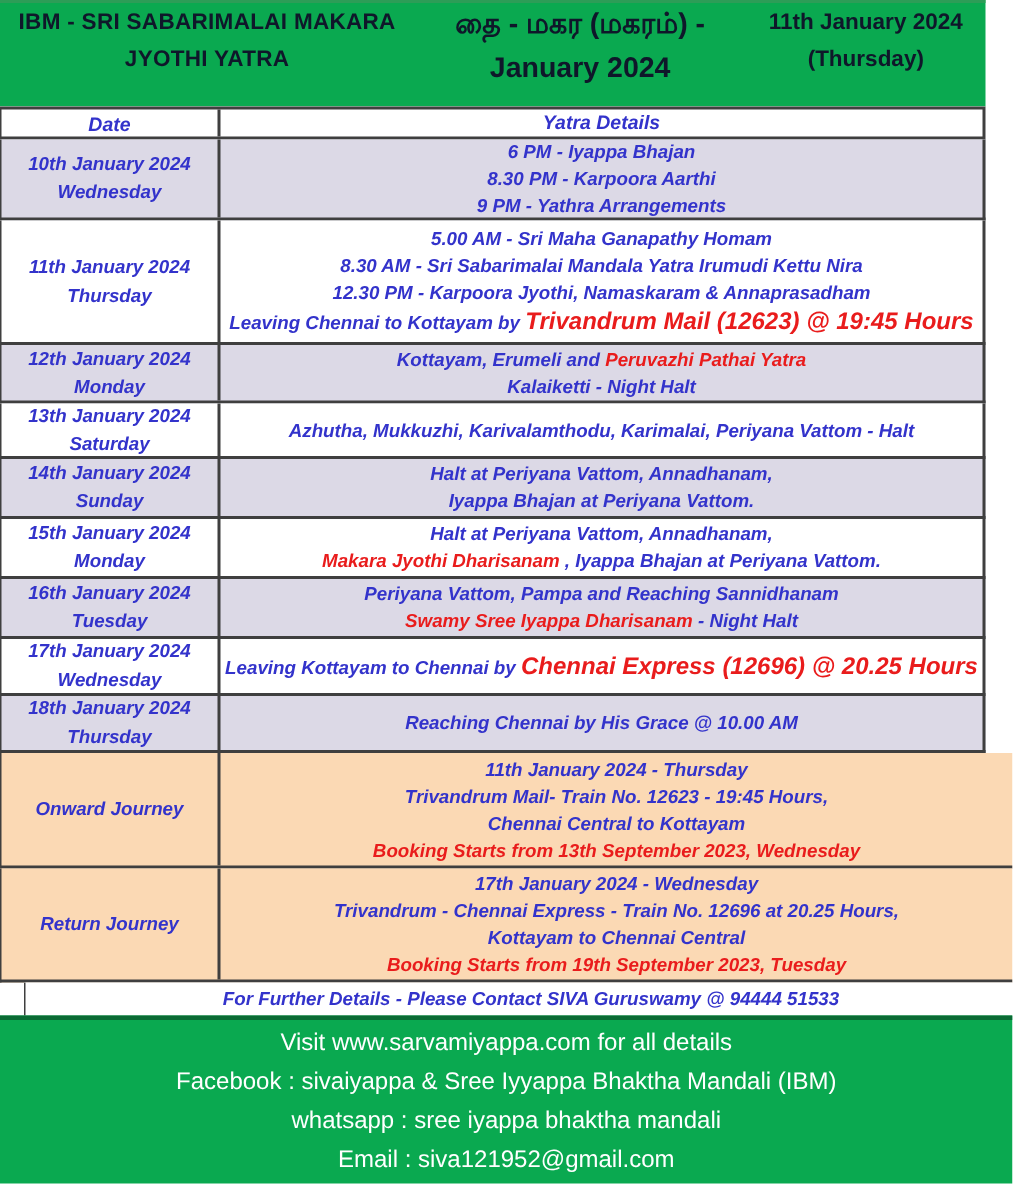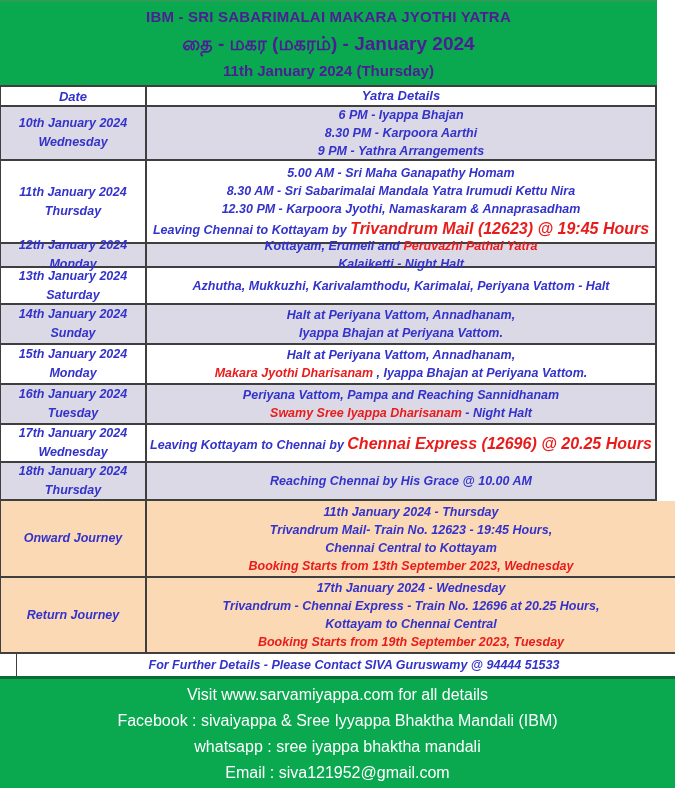--- a/index.html
+++ b/index.html
@@ -14,23 +14,23 @@
   *{box-sizing:border-box;margin:0;padding:0;}
   body{
     width:675px;height:802px;background:#ffffff;
     font-family:"Liberation Sans","DejaVu Sans",sans-serif;
     overflow:hidden;
   }
   .page{width:675px;height:802px;background:#ffffff;position:relative;}
 
   
   .banner{
-    width:657px;height:85px;background:var(--green);
-    display:flex;flex-direction:column;justify-content:center;
-    text-align:center;color:#4c1d95;font-weight:bold;
+    width:657px;height:71px;background:var(--green);
+    display:flex;flex-direction:row;justify-content:center;
+    text-align:center;color:#0f172a;font-weight:bold;
     border-top:2px solid #2c9d57;
   }
   .banner .l1{font-size:15px;line-height:25px;letter-spacing:.2px;}
   .banner .l2{font-size:19px;line-height:29px;}
   .banner .l3{font-size:15px;line-height:25px;}
 
   
   .trow{
     width:657px;display:flex;
     border-left:1px solid var(--bd);
@@ -115,21 +115,21 @@
           <div>11th January 2024</div>
           <div>Thursday</div>
         </div>
         <div class="c-det">
           <div class="dline"><span class="seg blue">5.00 AM  - Sri Maha Ganapathy Homam</span></div>
           <div class="dline"><span class="seg blue">8.30 AM - Sri Sabarimalai Mandala Yatra Irumudi Kettu Nira</span></div>
           <div class="dline"><span class="seg blue">12.30 PM - Karpoora Jyothi, Namaskaram &amp; Annaprasadham</span></div>
           <div class="dline"><span class="seg blue">Leaving Chennai to Kottayam by </span><span class="seg red big">Trivandrum Mail (12623) @ 19:45 Hours</span></div>
         </div>
       </div>
-      <div class="trow bg-lav" style="height: 24px;">
+      <div class="trow bg-lav" style="height: 39px;">
         <div class="c-date">
           <div>12th January 2024</div>
           <div>Monday</div>
         </div>
         <div class="c-det">
           <div class="dline"><span class="seg blue">Kottayam, Erumeli and </span><span class="seg red">Peruvazhi Pathai Yatra</span></div>
           <div class="dline"><span class="seg blue">Kalaiketti - Night Halt</span></div>
         </div>
       </div>
       <div class="trow bg-white" style="height: 37px;">

